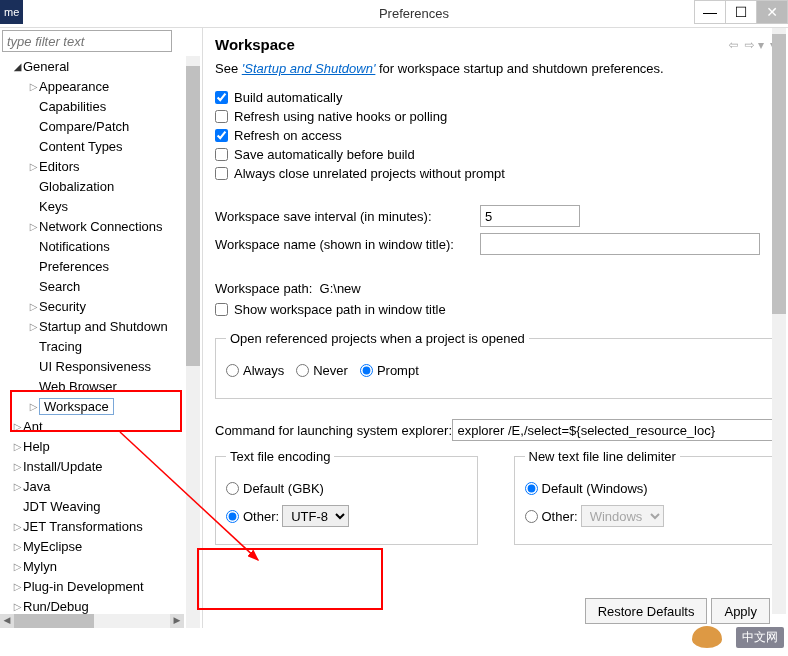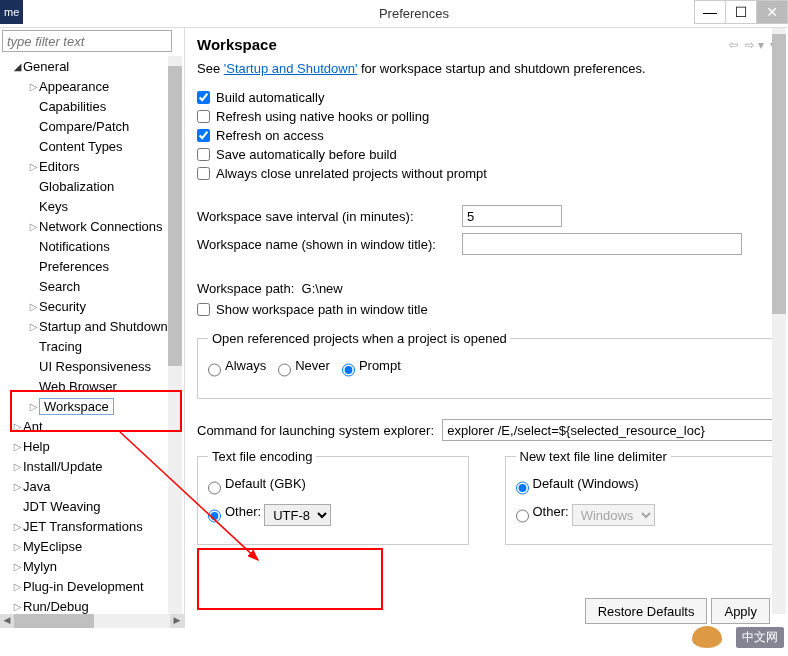--- a/index.html
+++ b/index.html
@@ -4,21 +4,21 @@
 <style>
 * { box-sizing: border-box; font-family: "Segoe UI", Tahoma, sans-serif; font-size: 13px; }
 body { margin: 0; padding: 0; background: #fff; width: 788px; height: 656px; overflow: hidden; position: relative; }
 .titlebar { height: 28px; background: #fff; border-bottom: 1px solid #ddd; position: relative; text-align: center; line-height: 28px; padding-left: 40px; }
 .titlebar .title { color: #333; }
 .titlebar .controls { position: absolute; right: 0; top: 0; display: flex; }
 .titlebar .btn { width: 32px; height: 24px; text-align: center; line-height: 22px; border: 1px solid #ccc; margin-left: -1px; font-size: 14px; }
 .titlebar .btn.close { background: #bbb; color: #fff; }
 .titlebar .app { position: absolute; left: 0; top: 0; height: 24px; background: #1a2f5a; color: #fff; padding: 0 4px; line-height: 24px; font-size: 11px; }
 .container { display: flex; height: 600px; }
-.sidebar { width: 185px; border-right: 1px solid #ddd; display: flex; flex-direction: column; position: relative; justify-content: center; }
+.sidebar { width: 203px; border-right: 1px solid #ddd; display: flex; flex-direction: column; position: relative; justify-content: center; }
 .filter { margin: 2px 4px 4px 2px; }
 .filter input { width: 170px; height: 22px; padding: 2px 4px; border: 1px solid #aaa; font-style: italic; color: #888; }
 .tree { flex: 1; overflow: hidden; padding-left: 4px; position: relative; }
 .tree-scroll { position: absolute; right: 2px; top: 0; width: 14px; height: 100%; background: #f0f0f0; }
 .tree-scroll .thumb { width: 100%; background: #c0c0c0; height: 300px; margin-top: 10px; }
 .node { display: flex; align-items: center; height: 20px; padding-left: 2px; cursor: default; white-space: nowrap; overflow: hidden; }
 .node .arrow { width: 11px; display: inline-block; text-align: center; color: #888; font-size: 10px; }
 .node .arrow.open { color: #333; }
 .node.lvl0 { padding-left: 8px; }
 .node.lvl1 { padding-left: 24px; }
@@ -26,34 +26,34 @@
 .node.sel .label { border: 1px solid #7aa7d8; padding: 0 4px; background: #fff; }
 .highlight-box { position: absolute; border: 2px solid red; pointer-events: none; }
 .content { flex: 1; padding: 8px 12px; position: relative; overflow: hidden; }
 .content-scroll { position: absolute; right: 2px; top: 0; width: 14px; height: calc(100% - 14px); background: #f0f0f0; }
 .content-scroll .thumb { width: 100%; background: #c0c0c0; height: 280px; margin-top: 6px; }
 .header { display: flex; justify-content: space-between; align-items: center; margin-bottom: 8px; }
 .header h1 { font-size: 15px; font-weight: bold; margin: 0; }
 .nav-arrows { display: flex; gap: 6px; }
 .nav-arrows span { color: #aaa; font-size: 12px; }
 .desc { margin-bottom: 14px; }
-.desc a { color: #0066cc; }
+.desc a { color: #0066cc; font-style: italic; }
 .field { display: flex; align-items: center; margin: 4px 0; }
 .field input[type=checkbox], .field input[type=radio] { margin: 0 6px 0 0; }
 .field label { vertical-align: middle; }
 .row { display: flex; align-items: center; margin: 6px 0; }
 .row label { width: 265px; }
 .row input[type=text] { height: 22px; border: 1px solid #aaa; padding: 2px 4px; }
 .row input.short { width: 100px; }
 .row input.long { width: 280px; }
 fieldset { border: 1px solid #ccc; padding: 8px 10px 12px 10px; margin: 0; }
 legend { padding: 0 4px; }
 .groups { display: flex; gap: 36px; margin-top: 8px; }
 .groups fieldset { flex: 1; min-width: 0; }
-.radio-row { display: flex; margin: 4px 0; height: 24px; }
+.radio-row { display: flex; align-items: center; margin: 4px 0; height: 24px; }
 .radio-row input[type=radio] { margin: 0 4px 0 0; }
 .radio-row select { margin-left: 3px; height: 22px; border: 1px solid #aaa; padding: 0 4px; }
 .radio-group { display: flex; gap: 12px; }
 .footer { position: absolute; bottom: 4px; right: 18px; display: flex; gap: 4px; }
 .footer button { height: 26px; padding: 0 12px; border: 1px solid #aaa; background: #f5f5f5; }
 .hscroll { position: absolute; bottom: 0; left: 0; width: 184px; height: 14px; background: #f0f0f0; display: flex; }
 .hscroll .arrow-btn { width: 14px; height: 14px; background: #ddd; text-align: center; line-height: 12px; font-size: 9px; color: #666; }
 .hscroll .track { flex: 1; background: #f0f0f0; position: relative; }
 .hscroll .thumb { position: absolute; left: 0; width: 80px; height: 100%; background: #c0c0c0; }
 .watermark { position: absolute; right: 4px; bottom: 8px; display: flex; align-items: center; gap: 14px; pointer-events: none; }

